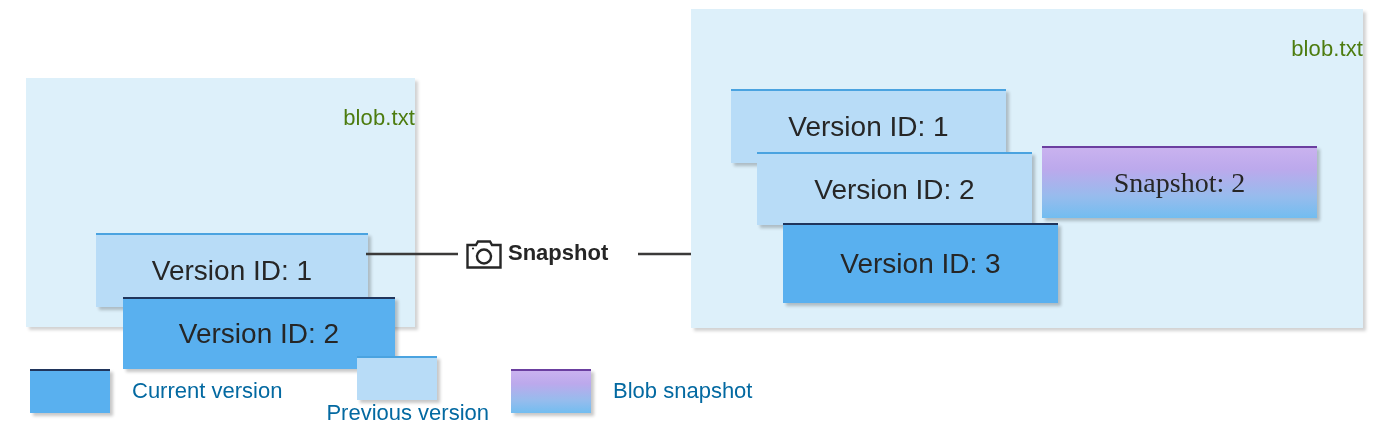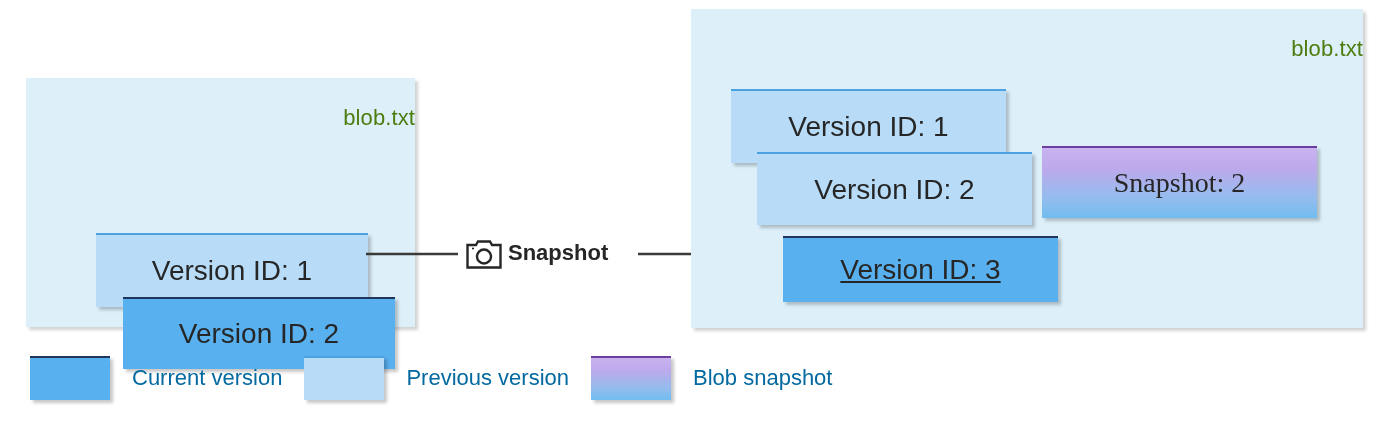--- a/index.html
+++ b/index.html
@@ -71,21 +71,21 @@
     font-family: Liberation Serif, serif;
   }
 
   
   #box-left-v1 { left: 70px;  top: 155px; width: 272px; height: 74px; }
   #box-left-v2 { left: 97px;  top: 219px; width: 272px; height: 72px; }
 
   
   #box-right-v1 { left: 731px; top: 89px;  width: 275px; height: 74px; }
   #box-right-v2 { left: 757px; top: 152px; width: 275px; height: 73px; }
-  #box-right-v3 { left: 783px; top: 236px; width: 275px; height: 66px; text-decoration: underline; }
+  #box-right-v3 { left: 783px; top: 223px; width: 275px; height: 80px; }
   #box-right-snapshot { left: 1042px; top: 146px; width: 275px; height: 72px; }
 
   
   #connector {
     position: absolute;
     left: 366px;
     top: 228px;
     width: 420px;
     height: 55px;
   }
@@ -136,21 +136,21 @@
     background: linear-gradient(to bottom, #c9b2ef 0%, #bca9ec 30%, #96bced 70%, #72bdf0 100%);
     border-top: 2px solid #6b3fa0;
   }
   .legend-label {
     font-size: 22px;
     color: #0369a1;
     margin-left: 22px;
     white-space: nowrap;
   }
   #legend-item-current   { margin-right: 22px; }
-  #legend-item-previous  { margin-right: 22px; }
+  #legend-item-previous  { margin-right: 22px; flex-direction: column; }
 </style>
 </head>
 <body>
 
 <div class="blob-container" id="container-before">
   <div class="container-title">blob.txt</div>
 
   <div class="vbox previous" id="box-left-v1">Version ID: 1</div>
 
   <div class="vbox current" id="box-left-v2">Version ID: 2</div>

